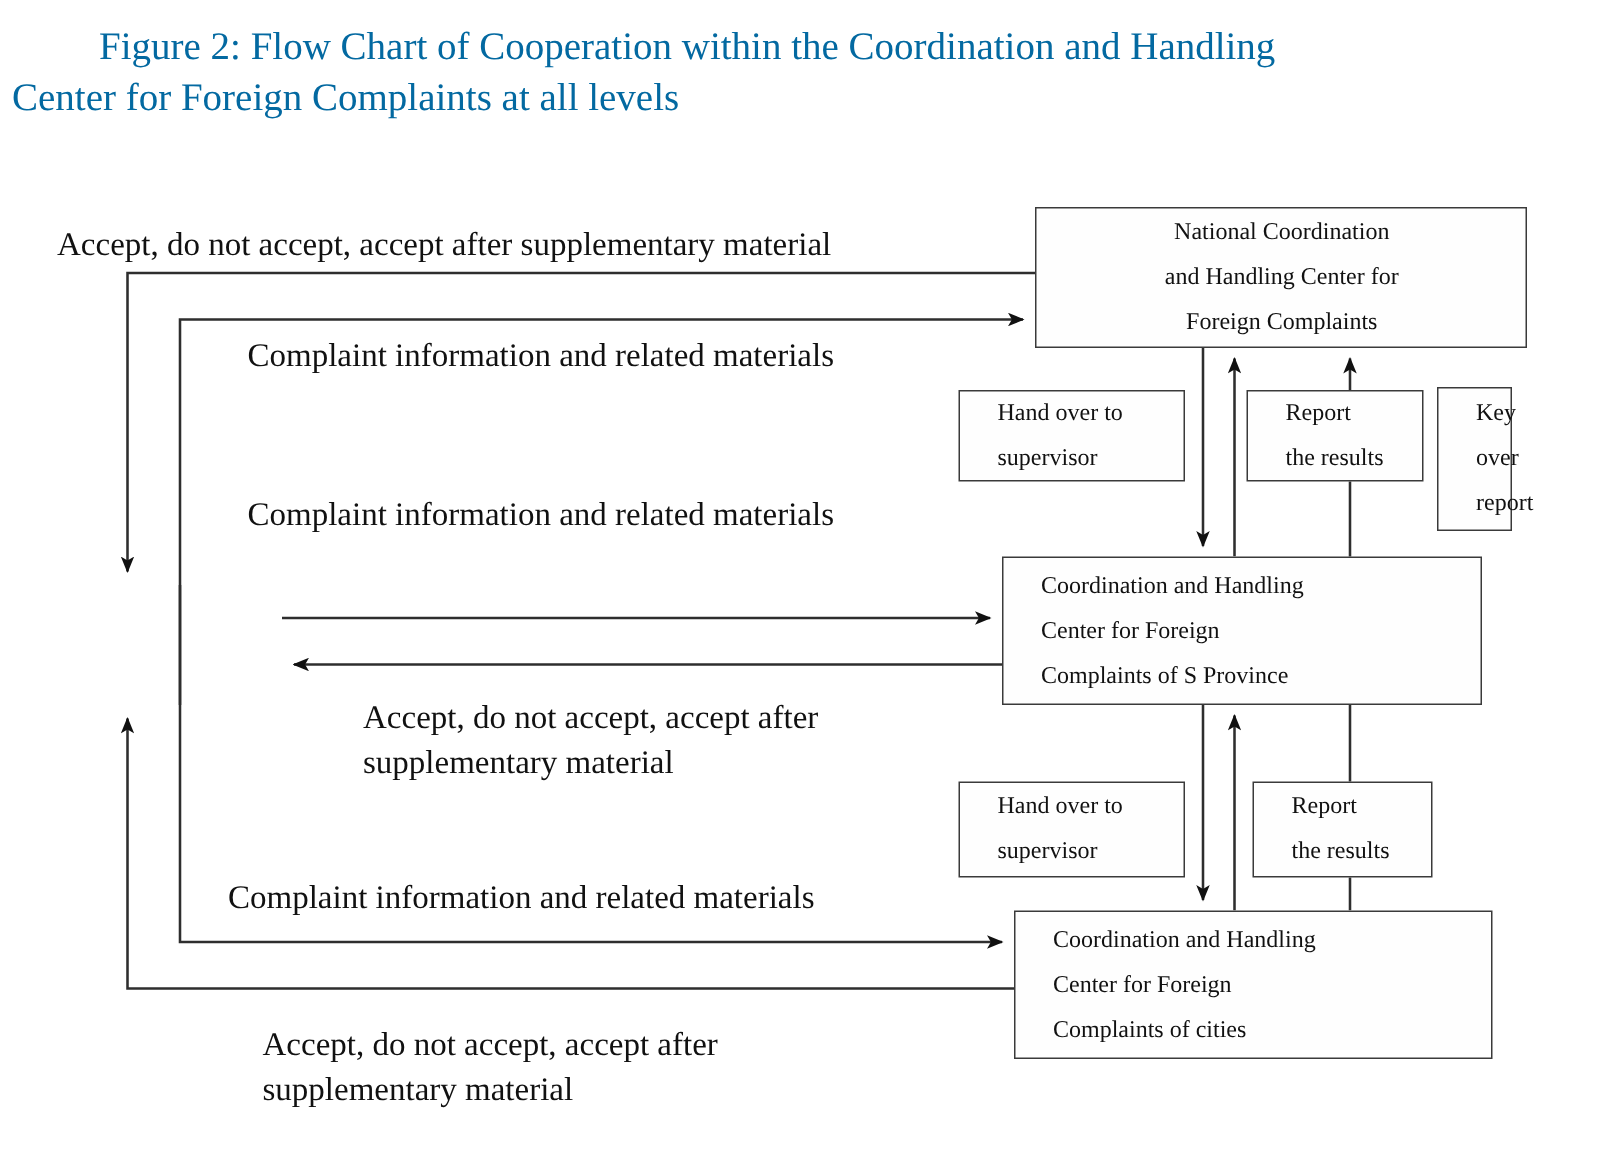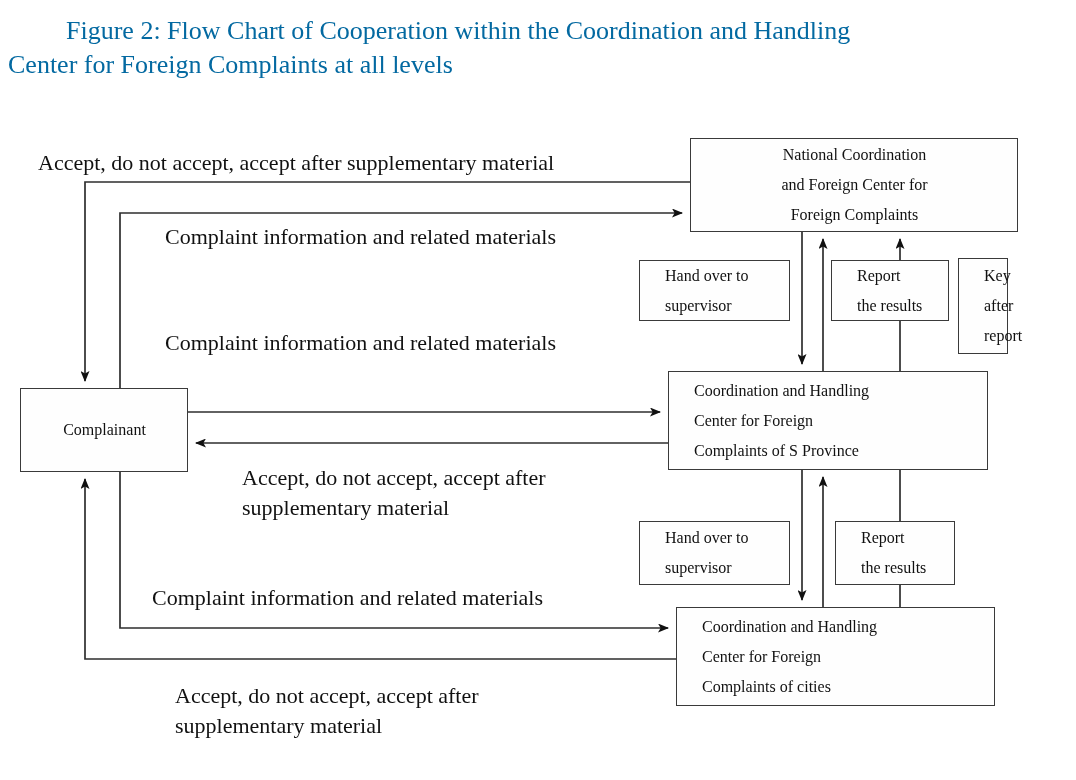--- a/index.html
+++ b/index.html
@@ -119,44 +119,41 @@
         <path d="M823,607 L823,477" marker-end="url(#arw)"></path>
 
         <path d="M900,607 L900,239" marker-end="url(#arw)"></path>
 
       </g>
     </svg>
   </div>
 
   <div class="node centered" style="left:690px; top:138px; width:328px; height:94px;">
     <span class="ln">National Coordination</span>
-    <span class="ln">and Foreign Center for</span>
+    <span class="ln">and Handling Center for</span>
     <span class="ln">Foreign Complaints</span>
   </div>
 
 
   <div class="node leftal" style="left:639px; top:260px; width:151px; height:61px;">
     <span class="ln">Hand over to</span>
     <span class="ln">supervisor</span>
   </div>
 
   <div class="node leftal" style="left:831px; top:260px; width:118px; height:61px;">
     <span class="ln">Report</span>
     <span class="ln">the results</span>
   </div>
 
   <div class="node leftal" style="left:958px; top:258px; width:50px; height:96px;">
     <span class="ln">Key</span>
-    <span class="ln">after</span>
+    <span class="ln">over</span>
     <span class="ln">report</span>
   </div>
 
-  <div class="node centered" style="left:20px; top:388px; width:168px; height:84px;">
-    <span class="ln">Complainant</span>
-  </div>
 
   <div class="node leftal" style="left:668px; top:371px; width:320px; height:99px;">
     <span class="ln">Coordination and Handling</span>
     <span class="ln">Center for Foreign</span>
     <span class="ln">Complaints of S Province</span>
   </div>
 
   <div class="node leftal" style="left:639px; top:521px; width:151px; height:64px;">
     <span class="ln">Hand over to</span>
     <span class="ln">supervisor</span>

